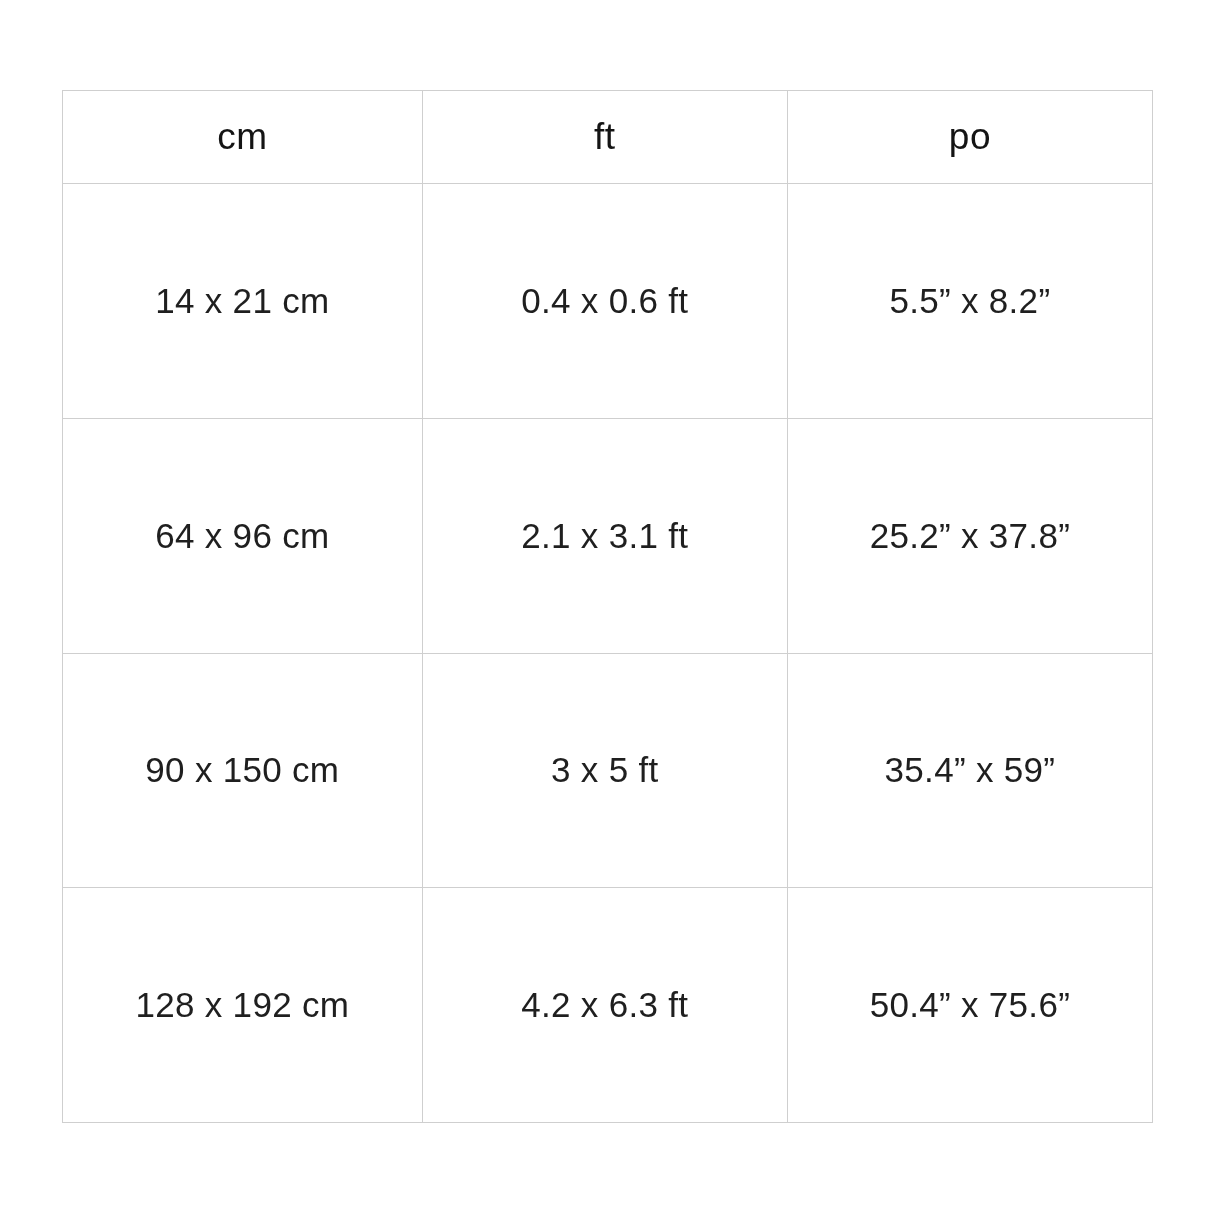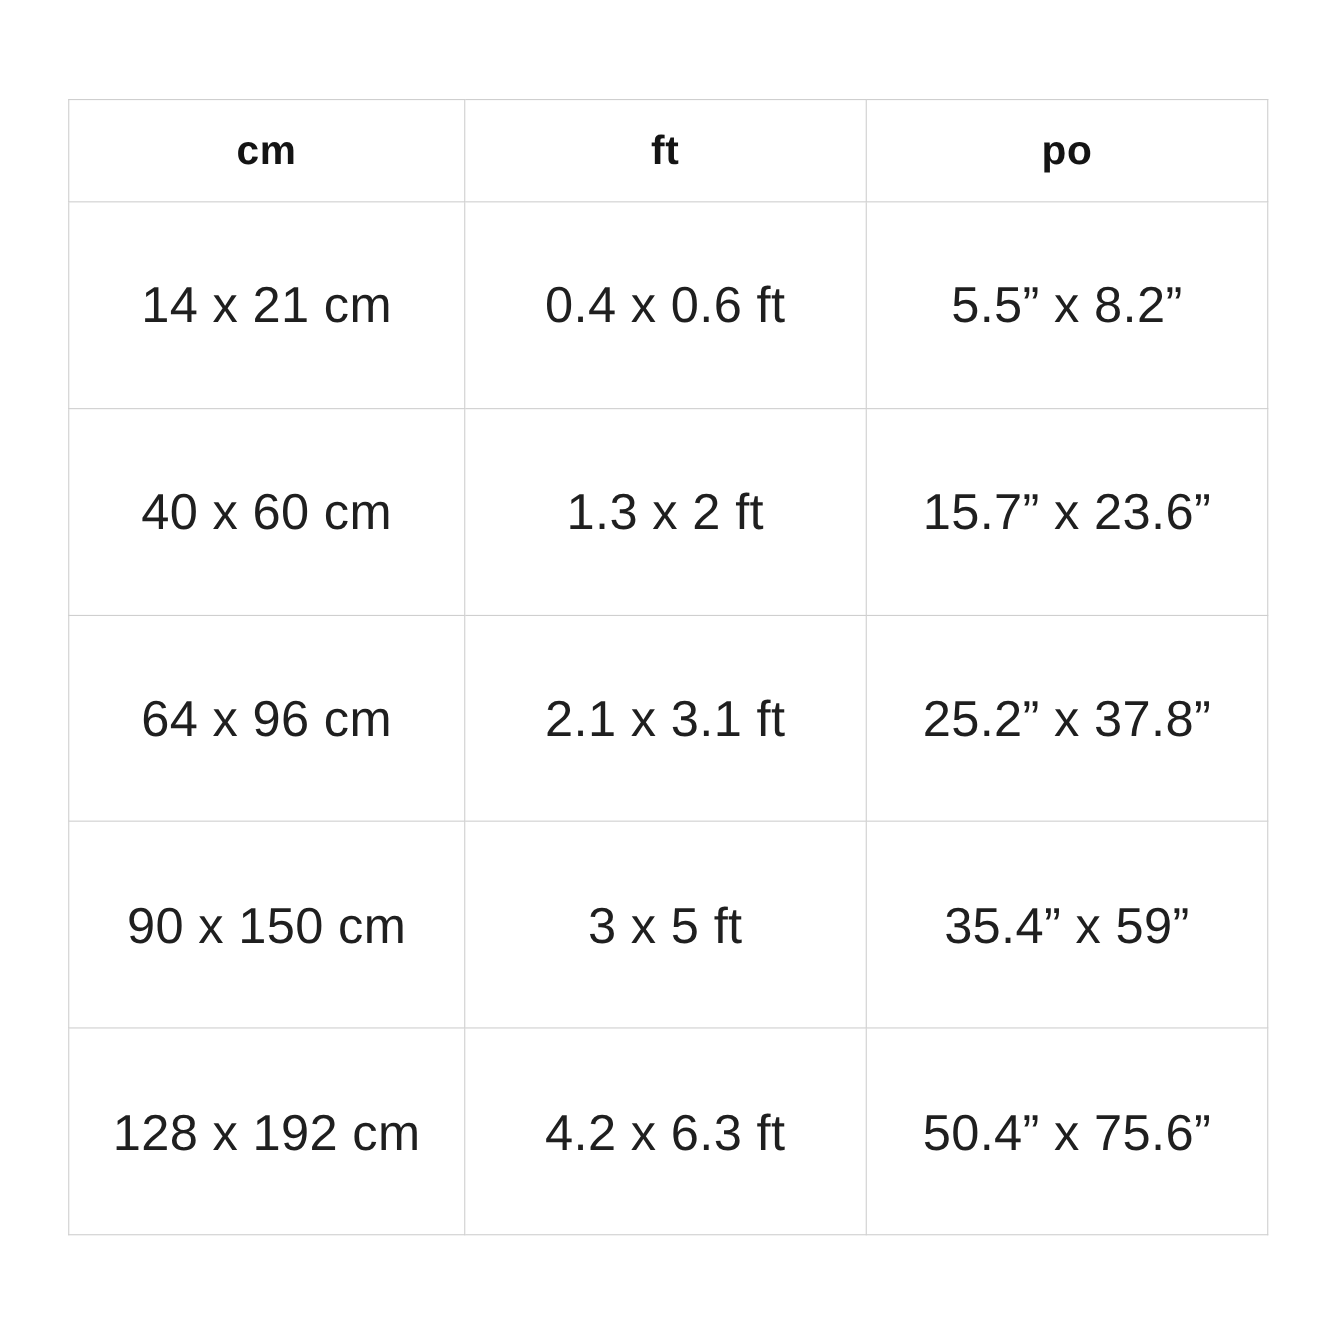--- a/index.html
+++ b/index.html
@@ -35,28 +35,28 @@
   }
   table.size-table th,
   table.size-table td {
     border: 1px solid #cfcfcf;
     text-align: center;
     vertical-align: middle;
     padding: 0;
   }
   table.size-table th {
     font-size: 37px;
-    font-weight: 700;
+    font-weight: 400;
     letter-spacing: 0.5px;
     height: 92px;
     color: #141414;
     margin-top: 41px;
   }
   table.size-table td {
-    font-size: 46px;
+    font-size: 35px;
     font-weight: 400;
     height: 94px;
     color: #1f1f1f;
     letter-spacing: 0.3px;
   }
   col.c1 { width: 33.0%; }
   col.c2 { width: 33.5%; }
   col.c3 { width: 33.5%; }
 </style>
 </head>
@@ -77,25 +77,20 @@
           <th>po</th>
         </tr>
       </thead>
       <tbody>
         <tr>
           <td>14 x 21 cm</td>
           <td>0.4 x 0.6 ft</td>
           <td>5.5” x 8.2”</td>
         </tr>
         <tr>
-          <td>40 x 60 cm</td>
-          <td>1.3 x 2 ft</td>
-          <td>15.7” x 23.6”</td>
-        </tr>
-        <tr>
           <td>64 x 96 cm</td>
           <td>2.1 x 3.1 ft</td>
           <td>25.2” x 37.8”</td>
         </tr>
         <tr>
           <td>90 x 150 cm</td>
           <td>3 x 5 ft</td>
           <td>35.4” x 59”</td>
         </tr>
         <tr>

